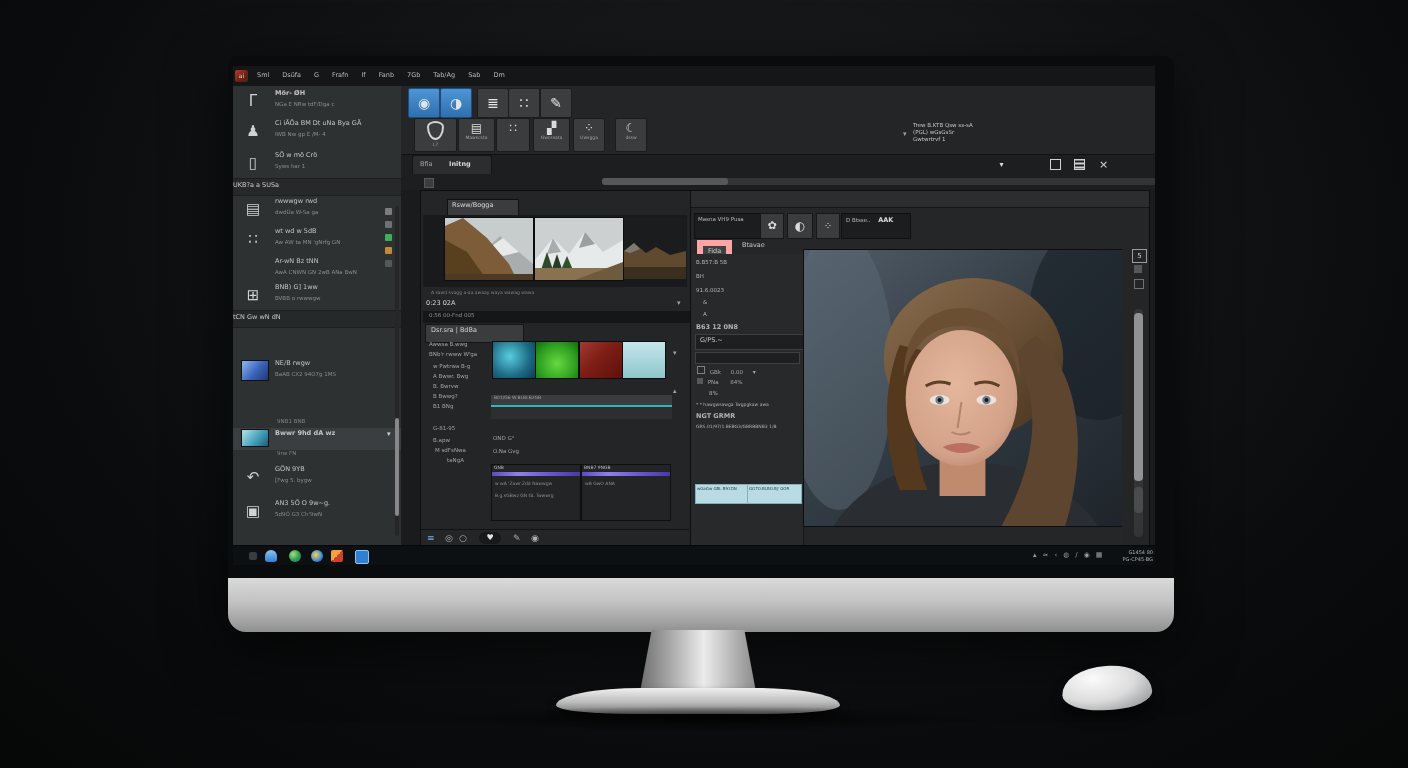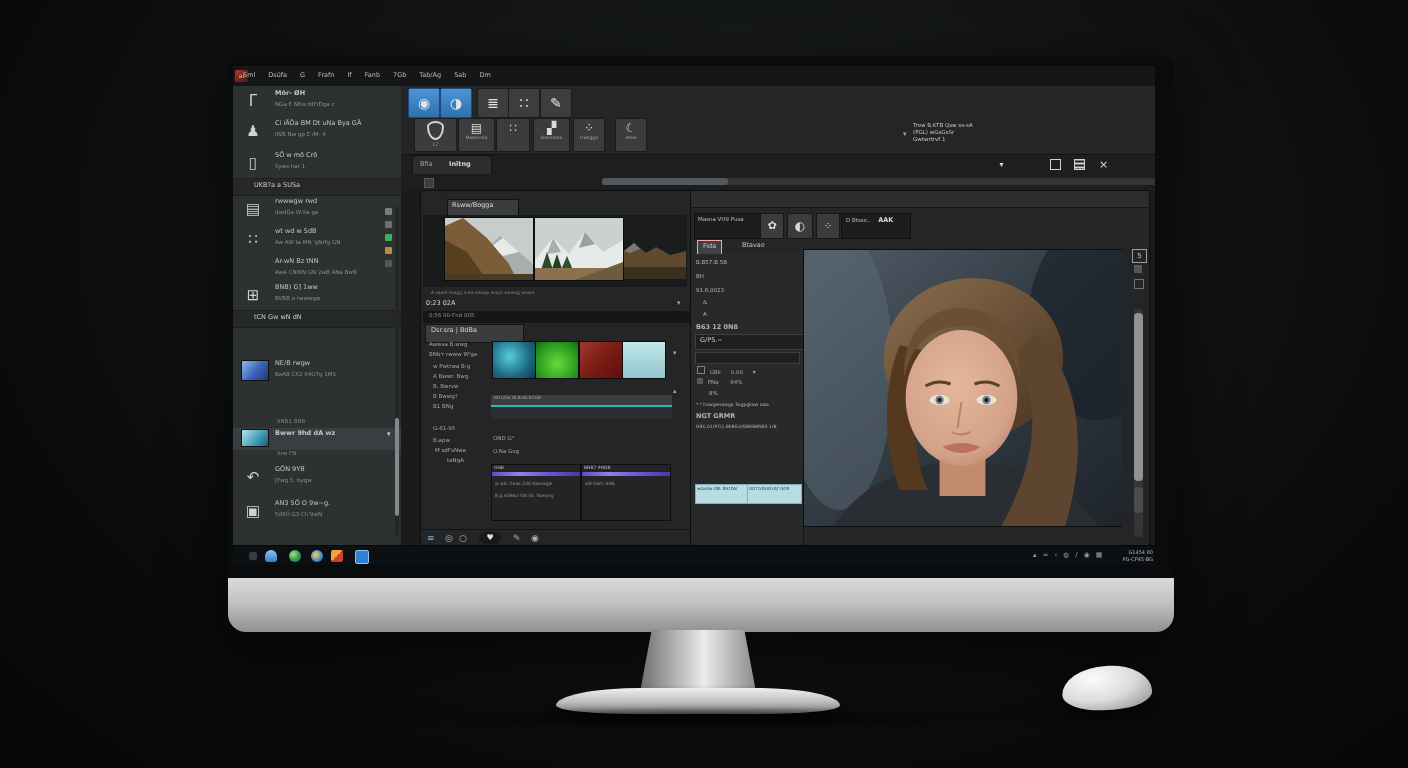--- a/index.html
+++ b/index.html
@@ -23,27 +23,27 @@
   .floor-shadow{position:absolute;left:430px;top:706px;width:560px;height:26px;border-radius:50%;
         background:radial-gradient(ellipse,rgba(0,0,0,.7),rgba(0,0,0,0) 70%);}
   
   .screen{position:absolute;left:233px;top:66px;width:922px;height:499px;background:#1e2021;overflow:hidden;}
   
   .t4{font-size:4.5px;line-height:1.2;} .t5{font-size:5.5px;line-height:1.25;}
   .t6{font-size:6.5px;line-height:1.25;}
   .lt{color:#d6d8d9;} .dim{color:#a2a4a5;} .dim2{color:#808283;} .bold{font-weight:bold;}
   
   .menubar{position:absolute;left:0;top:0;width:922px;height:20px;background:#141617;border-bottom:1px solid #0c0d0e;}
-  .menu-items{position:absolute;left:10px;top:5px;display:flex;gap:13px;color:#b9bbbc;text-align:right;}
+  .menu-items{position:absolute;left:24px;top:5px;display:flex;gap:13px;color:#b9bbbc;text-align:right;}
   .applogo{position:absolute;left:2px;top:4px;width:13px;height:12px;border-radius:2px;
         background:linear-gradient(135deg,#b23b2e,#6e1f18 60%,#3a2a1a);color:#f3d8b0;font-size:6px;text-align:center;line-height:12px;}
   
   .sidebar{position:absolute;left:0;top:20px;width:168px;height:459px;background:#2e3132;border-right:1px solid #0e0f10;}
   .sb-head{position:absolute;left:0;width:168px;height:14px;background:#26282a;border-top:1px solid #1c1e1f;border-bottom:1px solid #1c1e1f;color:#c8cacb;padding-top:2px;}
-  .sb-head span{margin-left:21px;}
+  .sb-head span{margin-left:0;}
   .sb-item{position:absolute;left:4px;width:160px;height:28px;}
   .sb-item .ic{position:absolute;left:4px;top:2px;width:24px;height:22px;color:#cfd1d2;font-size:15px;text-align:center;line-height:22px;}
   .sb-item .tt{position:absolute;left:38px;top:1px;color:#c3c5c6;}
   .sb-item .ss{position:absolute;left:38px;top:13px;color:#8a8c8d;}
   .thumb{position:absolute;left:4px;top:2px;width:26px;height:19px;border:1px solid #111;}
   .th-pink{background:linear-gradient(130deg,#e26bc8 20%,#93308b 60%,#5b1e55);}
   .th-blue{background:linear-gradient(130deg,#7ea8e8 10%,#3a62b8 55%,#22396e);}
   .th-teal{background:linear-gradient(130deg,#bcd8e0 10%,#3f93a8 55%,#1d5a74);}
   .th-cyan{background:linear-gradient(130deg,#9fd8e4 10%,#3e9cb4 60%,#1b5e78);}
   .sb-active{position:absolute;left:0;width:168px;height:22px;background:#3b3e40;}
@@ -89,21 +89,21 @@
   .clip .cl{position:absolute;left:3px;color:#8d8f90;}
   .statusbar{position:absolute;left:0;top:338px;width:268px;height:17px;background:#232526;border-top:1px solid #101213;color:#aeb0b1;}
   .stico{position:absolute;top:3px;font-size:9px;line-height:11px;}
   .pill{position:absolute;left:58px;top:2px;width:22px;height:12px;background:#17191a;border-radius:6px;color:#e4e6e7;text-align:center;font-size:8px;line-height:12px;}
   
   .rpanel{position:absolute;left:289px;top:0;width:458px;height:355px;background:#242628;border:1px solid #0d0e0f;}
   .rp-head{position:absolute;left:0;top:0;width:100%;height:16px;background:#2b2d2e;border-bottom:1px solid #121415;}
   .rp-field{position:absolute;background:#1b1d1e;border:1px solid #0f1011;color:#b9bbbc;}
   .rp-btn{position:absolute;background:#3a3c3d;border:1px solid #151718;color:#d9dbdc;text-align:center;}
   .rp-tab{position:absolute;height:12px;padding:1px 5px 0 5px;color:#c6c8c9;}
-  .rp-tab.on{background:#3e4041;border:1px solid #fca5a5;}
+  .rp-tab.on{background:#3e4041;border:6px solid #fca5a5;}
   .propcol{position:absolute;left:0;top:63px;width:112px;height:292px;background:#28292a;border-right:1px solid #151718;}
   .pc{position:absolute;left:5px;color:#b2b4b5;}
   .inputbox{position:absolute;left:4px;width:103px;background:#1d1f20;border:1px solid #3d3f40;color:#c9cbcc;}
   .bluecell{position:absolute;top:230px;height:16px;background:#b9dbe3;border:1px solid #7fb0bc;color:#1d3a42;font-size:4px;line-height:1.3;overflow:hidden;padding:1px;}
   .rail{position:absolute;left:431px;top:56px;width:27px;height:299px;background:#232527;}
   .rail .badge{position:absolute;left:10px;top:2px;width:13px;height:12px;border:1px solid #9a9c9d;color:#cfd1d2;font-size:7px;text-align:center;line-height:12px;}
   .railsc{position:absolute;left:12px;top:62px;width:9px;height:228px;background:#333536;border-radius:4px;}
   .railth{position:absolute;left:12px;top:66px;width:9px;height:168px;background:#909294;border-radius:4px;}
   .railth2{position:absolute;left:12px;top:240px;width:9px;height:26px;background:#4a4c4e;border-radius:4px;}
   .portrait{position:absolute;left:112px;top:58px;width:319px;height:276px;border:1px solid #0c0d0e;overflow:hidden;background:#2a323a;}

